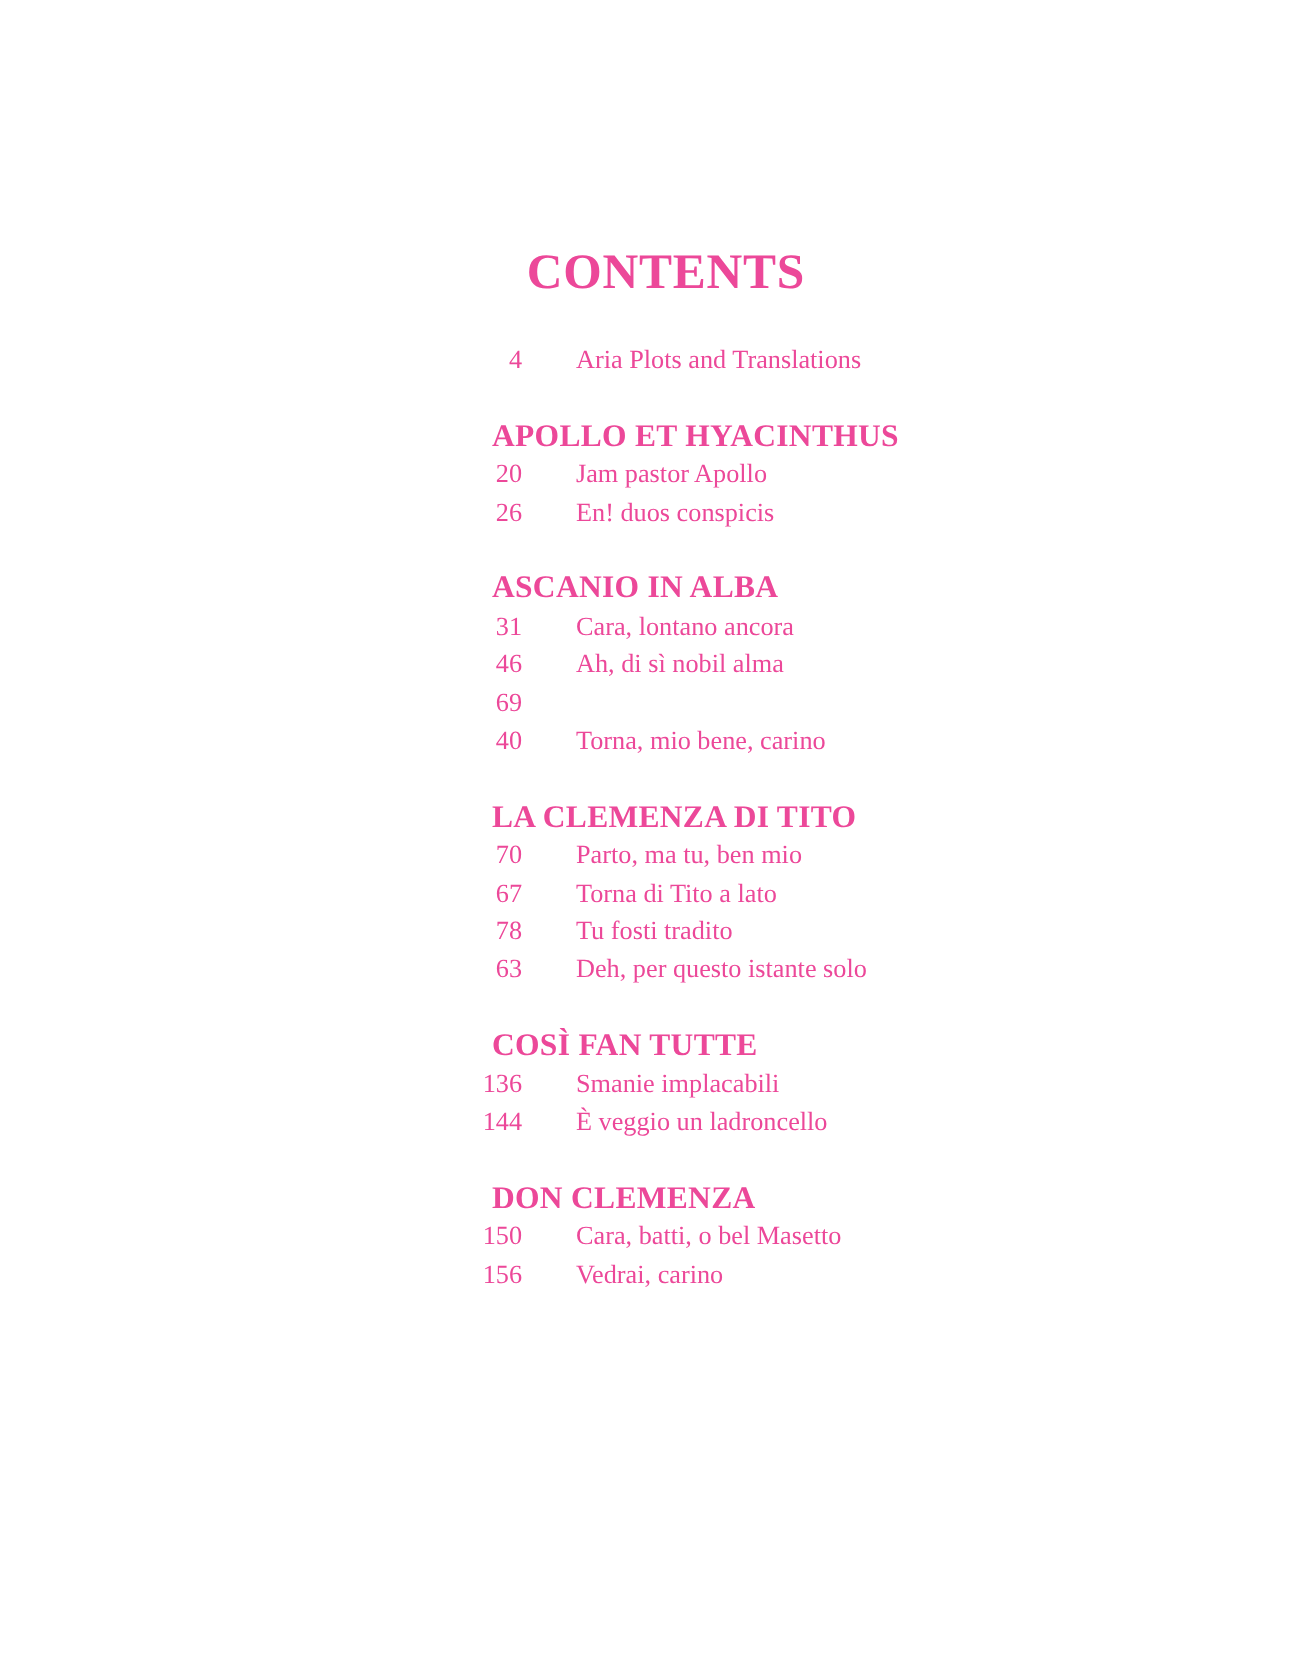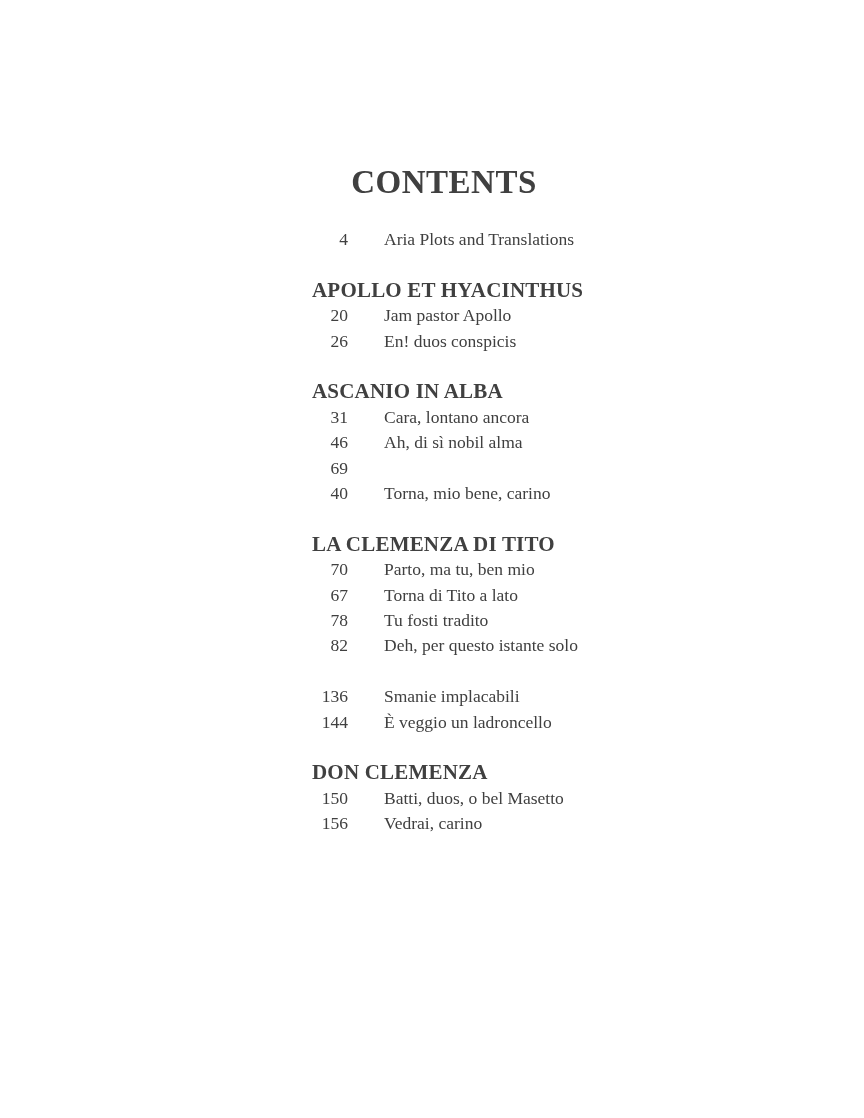--- a/index.html
+++ b/index.html
@@ -45,32 +45,32 @@
     text-align: right;
     flex: 0 0 48px;
   }
   .toc-row .title {
     margin-left: 36px;
   }
   .toc-section {
     margin-top: 25.4px;
   }
   .section-heading {
-    margin-left: 12px;
+    margin-left: 28px;
     font-size: 21px;
     font-weight: bold;
     line-height: 25.4px;
     letter-spacing: 0.2px;
     white-space: nowrap;
   }
 </style>
 </head>
 <body>
 
-<div class="page" style="color: #404040; background: rgb(255, 255, 255);">
+<div class="page" style="color: #ec4899; background: rgb(255, 255, 255);">
   <h1 class="page-title">CONTENTS</h1>
 
   <div class="toc" id="toc">
   <div class="toc-row">
     <span class="num">4</span>
     <span class="title">Aria Plots and Translations</span>
   </div>
 
   <div class="toc-section">
     <div class="section-heading">APOLLO ET HYACINTHUS</div>
@@ -121,44 +121,45 @@
     <span class="num">67</span>
     <span class="title">Torna di Tito a lato</span>
   </div>
 
   <div class="toc-row">
     <span class="num">78</span>
     <span class="title">Tu fosti tradito</span>
   </div>
 
   <div class="toc-row">
-    <span class="num">82</span>
+    <span class="num">63</span>
     <span class="title">Deh, per questo istante solo</span>
   </div>
 </div>
 
   <div class="toc-section">
+    <div class="section-heading">COSÌ FAN TUTTE</div>
 
   <div class="toc-row">
     <span class="num">136</span>
     <span class="title">Smanie implacabili</span>
   </div>
 
   <div class="toc-row">
     <span class="num">144</span>
     <span class="title">È veggio un ladroncello</span>
   </div>
 </div>
 
   <div class="toc-section">
     <div class="section-heading">DON CLEMENZA</div>
 
   <div class="toc-row">
     <span class="num">150</span>
-    <span class="title">Batti, duos, o bel Masetto</span>
+    <span class="title">Cara, batti, o bel Masetto</span>
   </div>
 
   <div class="toc-row">
     <span class="num">156</span>
     <span class="title">Vedrai, carino</span>
   </div>
 </div>
 </div>
 </div>
 

